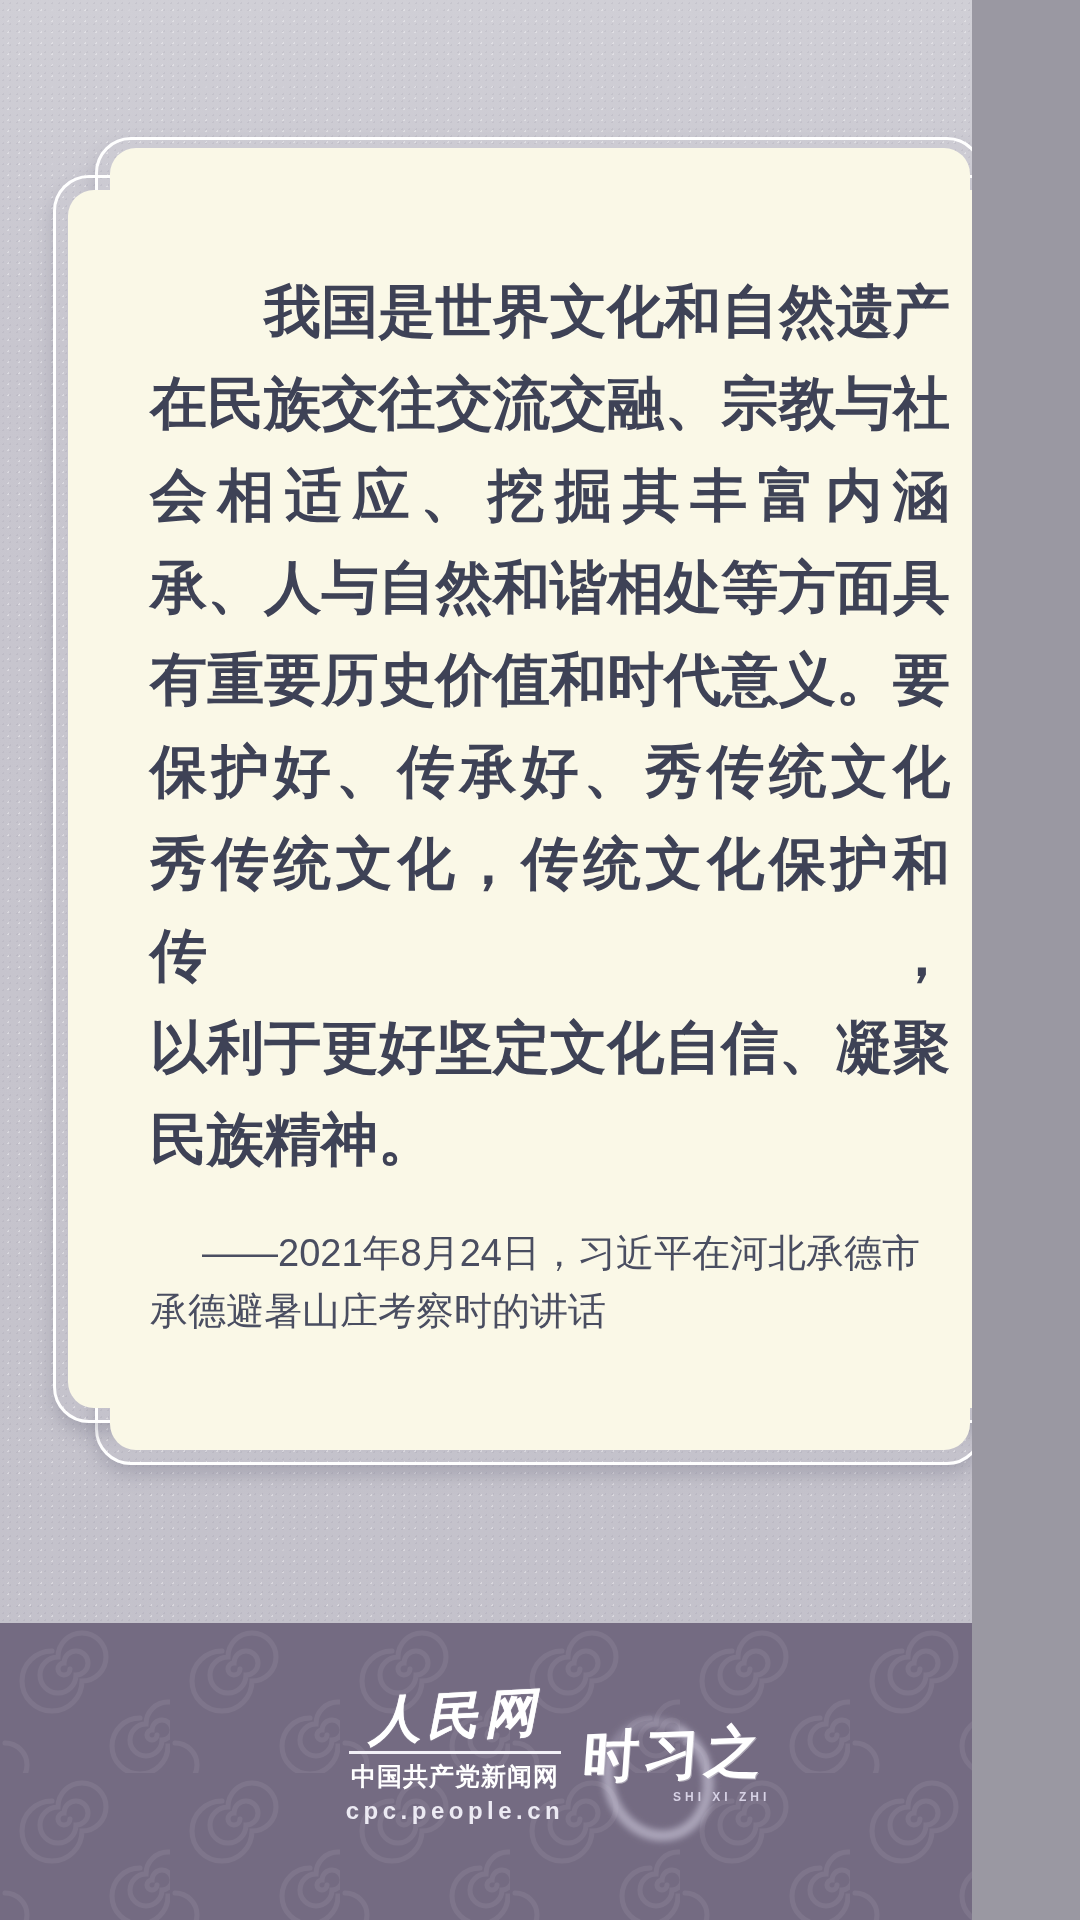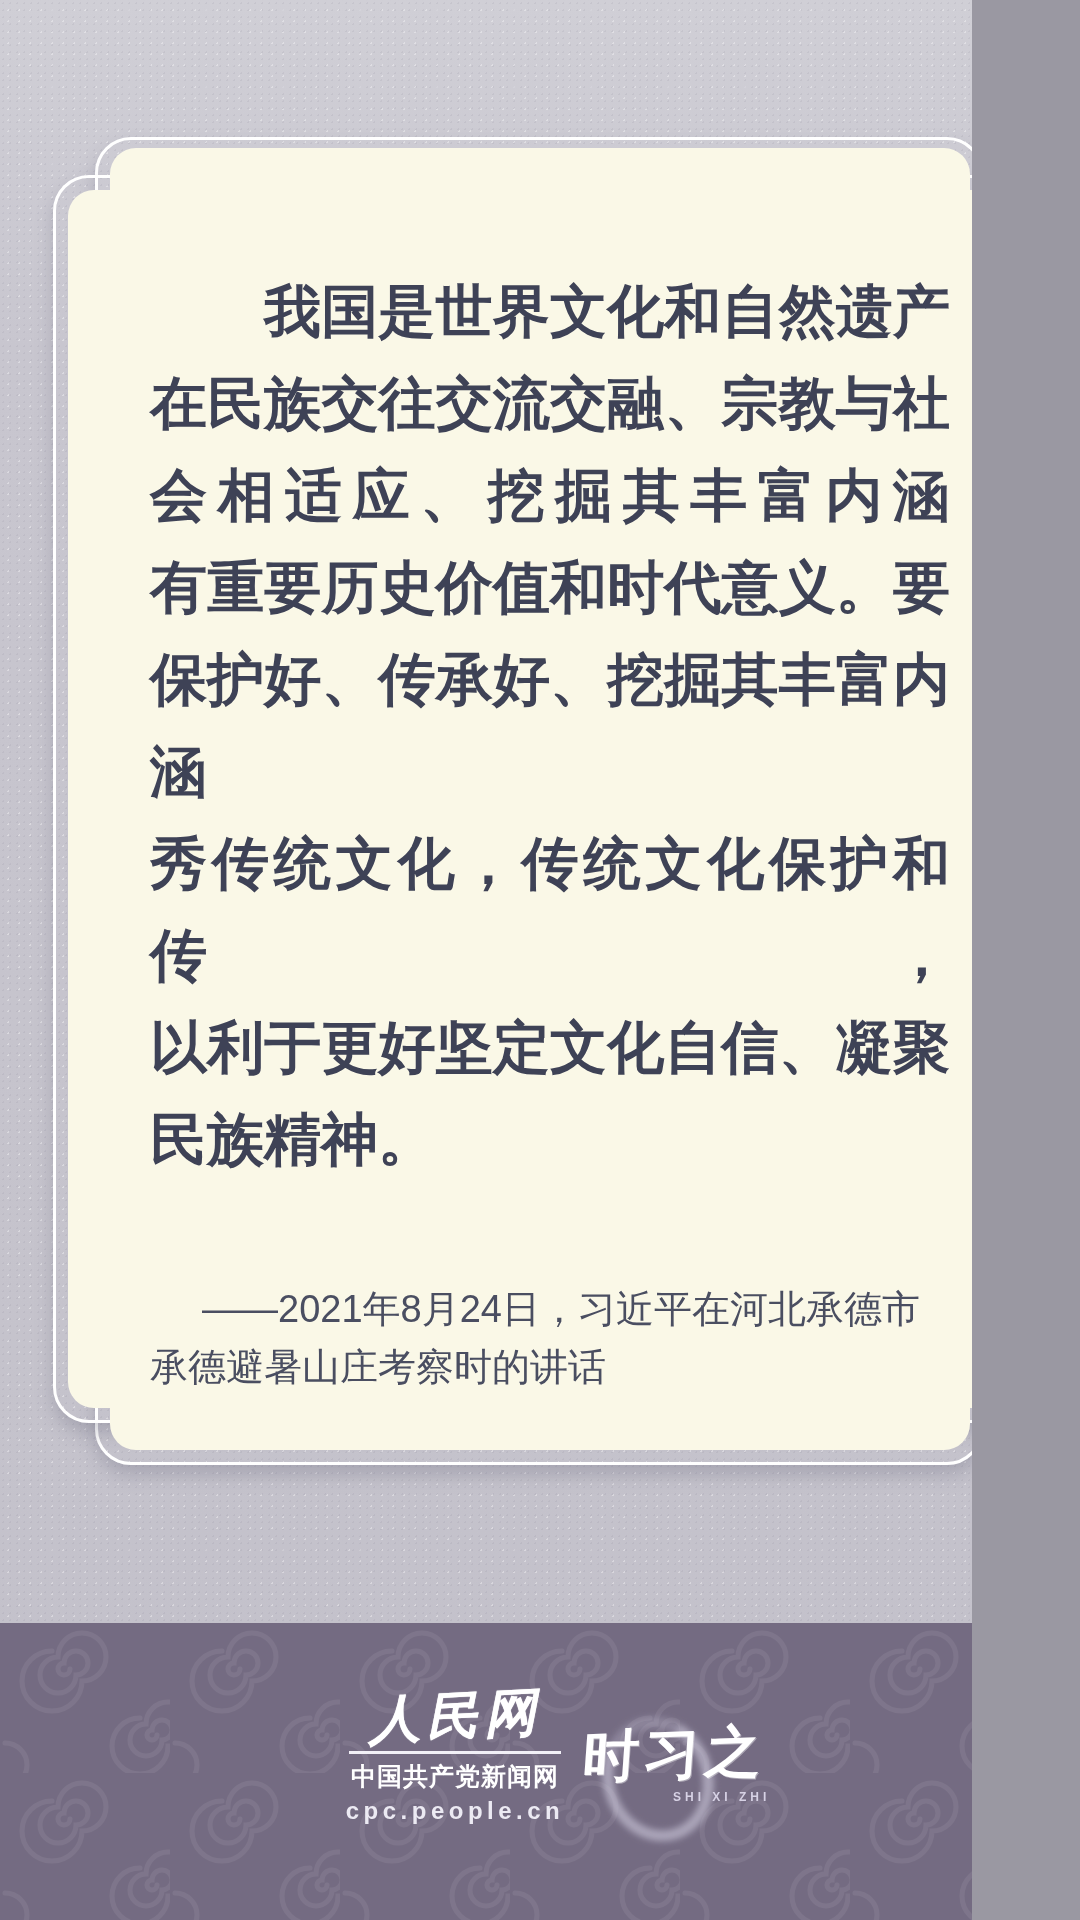--- a/index.html
+++ b/index.html
@@ -28,21 +28,21 @@
   .quote{
     position:absolute;left:150px;top:266px;width:800px;
     color:#3e4256;font-family:"Liberation Serif","DejaVu Serif",serif;
     font-weight:700;font-size:57px;line-height:92px;
   }
   .qline{text-align:justify;text-align-last:justify;text-justify:inter-character;word-break:break-all;}
   .qline:first-child{padding-left:114px;}
   .qline.qlast{text-align-last:left;}
 
   .attribution{
-    position:absolute;left:150px;top:1280px;width:812px;
+    position:absolute;left:150px;top:1224px;width:812px;
     color:#4a4e61;font-size:38px;line-height:58px;font-weight:500;
     font-family:"Liberation Sans","DejaVu Sans",sans-serif;
   }
   .attr-line1{text-indent:52px;}
 
   
   .footer{position:absolute;left:0;top:1623px;width:1080px;height:297px;background:#746b82;}
   .footer svg.swirls{position:absolute;inset:0;}
   .logos{position:absolute;left:0;top:0;width:1080px;height:297px;}
 
@@ -82,22 +82,23 @@
   <div class="outline-rect outline-tall"></div>
   <div class="outline-rect outline-wide"></div>
 
   <div class="cream-rect cream-tall"></div>
   <div class="cream-rect cream-wide"></div>
 
   <div class="quote">
       <div class="qline">我国是世界文化和自然遗产</div>
       <div class="qline">在民族交往交流交融、宗教与社</div>
       <div class="qline">会相适应、挖掘其丰富内涵</div>
+      <div class="qline">承、人与自然和谐相处等方面具</div>
       <div class="qline">有重要历史价值和时代意义。要</div>
-      <div class="qline">保护好、传承好、挖掘其丰富内涵</div>
+      <div class="qline">保护好、传承好、秀传统文化</div>
       <div class="qline">秀传统文化，传统文化保护和传，</div>
       <div class="qline">以利于更好坚定文化自信、凝聚</div>
       <div class="qline qlast">民族精神。</div>
     </div>
 
   <div class="attribution">
     <div class="attr-line1">——2021年8月24日，习近平在河北承德市</div>
     <div class="attr-line2">承德避暑山庄考察时的讲话</div>
   </div>
 

